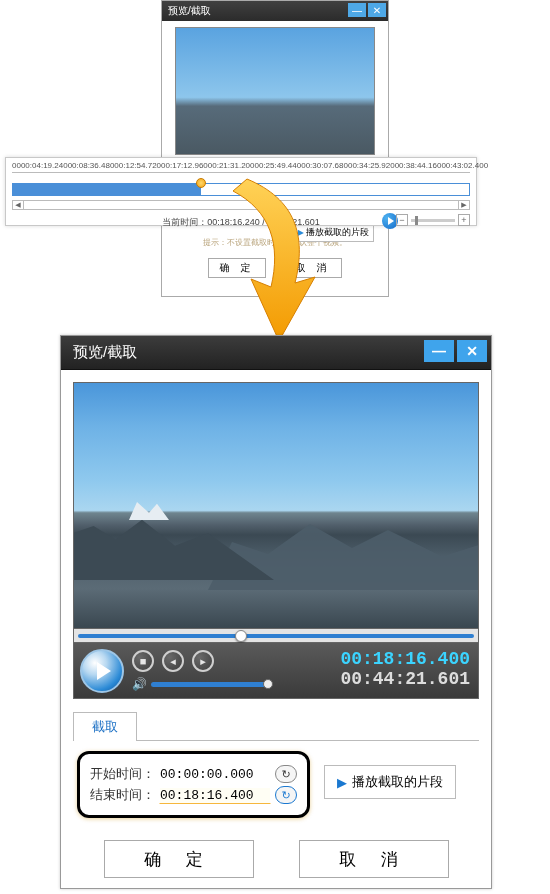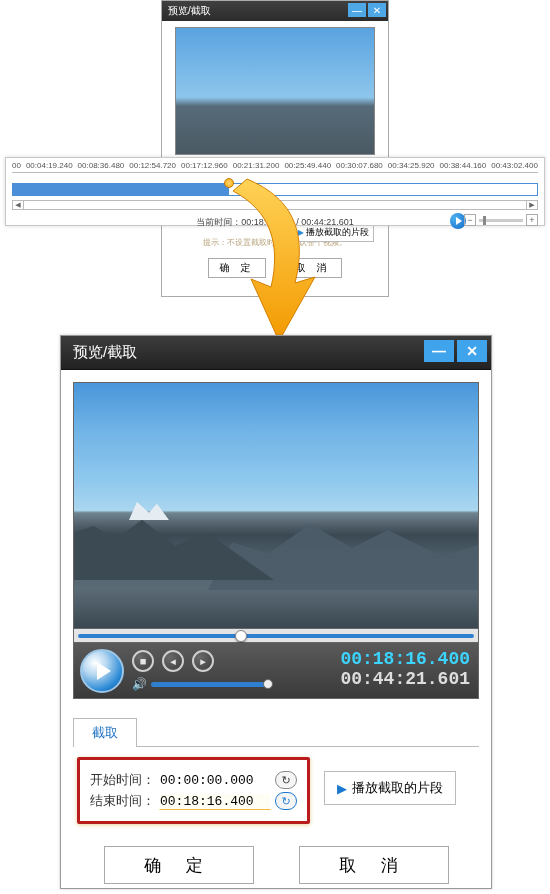--- a/index.html
+++ b/index.html
@@ -38,21 +38,21 @@
   }
   .sm-playclip .tri { color:#2a8bd9; font-size:8px; }
   .sm-hint { font-size:8px; color:#b9a47c; text-align:center; margin-top:12px; }
   .sm-btns { display:flex; justify-content:center; gap:18px; margin-top:10px; }
   .sm-btn { width:58px; height:20px; border:1px solid #aaa; background:#fff; font-size:10px; display:flex; align-items:center; justify-content:center; letter-spacing:4px; }
 
   
   .timeline-panel {
     position: absolute;
     left: 5px; top: 157px;
-    width: 540px; height: 69px;
+    width: 472px; height: 69px;
     background: #fff;
     border: 1px solid #c8c8c8;
     box-shadow: 0 0 4px rgba(0,0,0,0.15);
   }
   .tick-labels {
     display:flex; font-size:8px; color:#555;
     padding: 3px 6px 0 6px;
     justify-content: space-between;
   }
   .tick-labels span { white-space: nowrap; }
@@ -175,37 +175,37 @@
   .vol-slider .vk { position:absolute; right:-4px; top:-3px; width:10px; height:10px; background:#eee; border:1px solid #666; border-radius:50%; }
 
   .time-display {
     position:absolute; right:8px; top:6px;
     text-align:right; font-family: "Courier New", monospace;
   }
   .time-display .t1 { color:#3bd4ff; font-size:18px; font-weight:bold; line-height:20px; }
   .time-display .t2 { color:#ddd; font-size:18px; font-weight:bold; line-height:20px; }
 
   
-  .tabs-area { margin:18px 12px 0 12px; }
+  .tabs-area { margin:12px 12px 0 12px; }
   .tab-row { display:flex; border-bottom:1px solid #bbb; }
   .tab {
     padding:5px 18px; font-size:13px;
     border:1px solid #bbb; border-bottom:none;
     background:#eee; margin-right:2px;
     position:relative; top:1px;
   }
   .tab.active { background:#fff; color:#1a6fc4; }
 
   .clip-area {
     display:flex; gap:14px; align-items:flex-start;
     padding:10px 4px 6px 4px;
   }
   .time-box {
-    border:3px solid #b91c1c;
-    border-radius:2px;
+    border:3px solid #000000;
+    border-radius:12px;
     padding:8px 10px;
     box-shadow: 0 1px 4px rgba(200,140,0,0.4);
   }
   .time-line { display:flex; align-items:center; font-size:13px; margin:3px 0; }
   .time-line label { color:#333; }
   .time-input {
     font-family:"Courier New",monospace; font-size:13px;
     background:#fff; border:1px solid #fff; width:112px; margin:0 4px;
   }
   .time-input.underlined { border-bottom:1px solid #f6b73c; background:#fffef4; }

